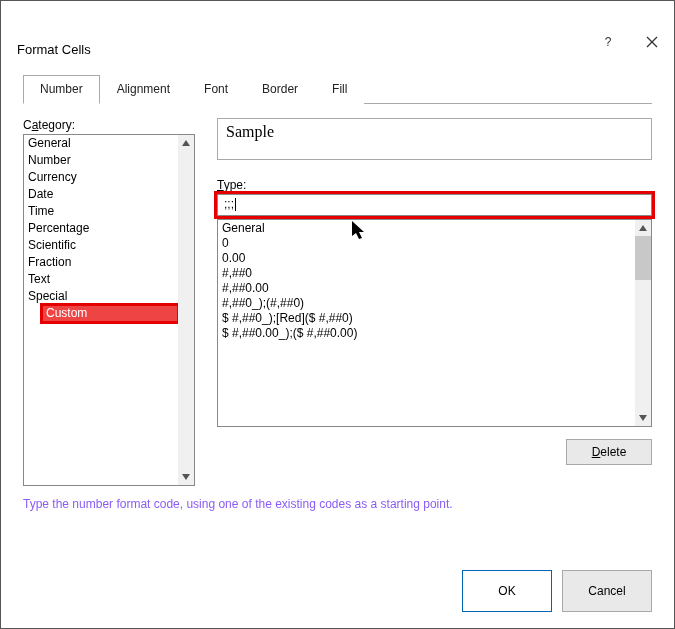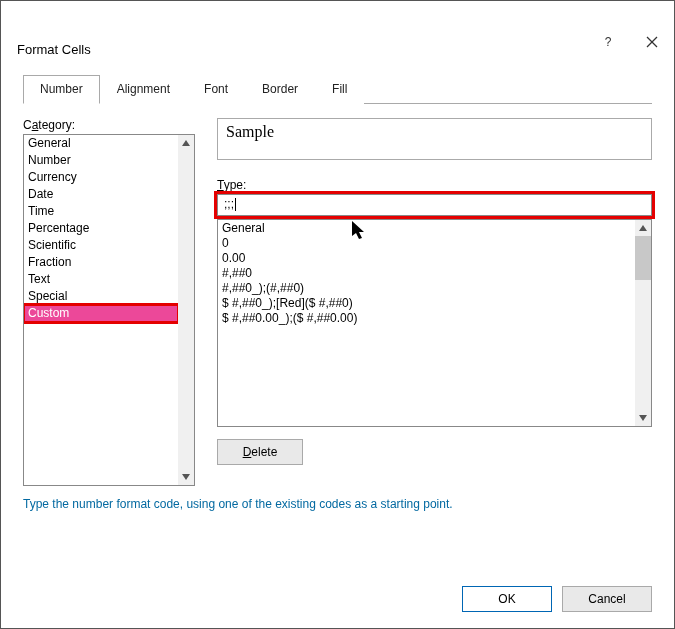--- a/index.html
+++ b/index.html
@@ -12,38 +12,38 @@
     .tab { padding: 6px 16px 7px 16px; border: 1px solid transparent; color: #222; position: relative; background: #fff; }
     .tab.active { border: 1px solid #a9a9a9; border-bottom: 1px solid #fff; z-index: 2; }
     .tabline { border-top: 1px solid #a9a9a9; margin: -1px 22px 0 22px; }
     .body { padding: 14px 22px 0 22px; display: flex; gap: 22px; }
     .left { width: 172px; }
     .lbl { margin-bottom: 2px; color: #000; }
     .lbl u { text-decoration: underline; }
     .catlist { border: 1px solid #888; height: 352px; position: relative; overflow: hidden; }
     .catlist .items { position: absolute; top: 0; left: 0; right: 16px; bottom: 0; }
     .catlist .item { padding: 1px 4px 2px 4px; color: #000; }
-    .catlist .item.selected { background: #ec4899; color: #fff; outline: 3px solid #e40000; outline-offset: -1px; }
+    .catlist .item.selected { background: #ef4444; color: #fff; outline: 3px solid #e40000; outline-offset: -1px; margin-left: 18px; }
     .scroll { position: absolute; right: 0; top: 0; bottom: 0; width: 16px; background: #f0f0f0; display: flex; flex-direction: column; justify-content: space-between; align-items: center; }
     .sarrow { width: 16px; height: 16px; color: #555; display:flex; align-items:center; justify-content:center;}
     .right { flex: 1; }
     .sample { border: 1px solid #aaa; height: 42px; padding: 4px 8px; margin-bottom: 18px; }
     .sample .slabel { font-size: 16px; color: #000; font-family: Liberation Serif, serif; }
     .typeinput { width: 100%; border: 1px solid #888; padding: 2px 6px 3px 6px; font-size: 12px; outline: 3px solid #e40000; outline-offset: 0; margin-bottom: 3px; height: 22px; background:#fff; }
     .typeinput .val { display:inline-block; }
     .caret { display:inline-block; width:1px; height:13px; background:#000; vertical-align:middle; margin-left:1px; }
     .fmtlist { border: 1px solid #888; height: 208px; position: relative; overflow:hidden; }
     .fmtlist .items { position:absolute; top:0; left:0; right:16px; bottom:0; padding: 1px 4px; }
     .fmtlist .fitem { padding: 0 0 1px 0; color:#000; white-space: nowrap; }
     .fmtlist .thumb { position:absolute; right:0; top:16px; width:16px; height:44px; background:#c8c8c8; }
-    .actions { display: flex; justify-content: flex-start; margin-top: 12px; }
+    .actions { display: flex; justify-content: flex-end; margin-top: 12px; }
     .btn { width: 86px; height: 26px; border: 1px solid #a9a9a9; background: #e9e9e9; display:flex; align-items:center; justify-content:center; }
-    .hint { position:absolute; left:22px; top:496px; color:#0369a1; }
+    .hint { position:absolute; left:22px; top:496px; color:#8b5cf6; }
     .footer { position:absolute; bottom:16px; right:22px; display:flex; gap:10px; }
-    .footer .btn { width: 90px; height: 26px; background:#fff; }
+    .footer .btn { width: 90px; height: 42px; background:#fff; }
     .footer .btn.primary { border:1.5px solid #0066b4; }
     .cursor-arrow { position:absolute; left:351px; top:220px; }
     .cursor-arrow svg { width:16px; height:20px; }
   </style>
 </head>
 <body>
 
 <div class="titlebar">
   <div class="title">Format Cells</div>
   <div class="tb-btn">
@@ -108,20 +108,21 @@
     <div class="typeinput">
       <span class="val">;;;</span><span class="caret"></span>
     </div>
 
     <div class="fmtlist">
       <div class="items">
         <div class="fitem"><span>General</span></div>
         <div class="fitem"><span>0</span></div>
         <div class="fitem"><span>0.00</span></div>
         <div class="fitem"><span>#,##0</span></div>
+        <div class="fitem"><span>#,##0.00</span></div>
         <div class="fitem"><span>#,##0_);(#,##0)</span></div>
         <div class="fitem"><span>$ #,##0_);[Red]($ #,##0)</span></div>
         <div class="fitem"><span>$ #,##0.00_);($ #,##0.00)</span></div>
       </div>
       <div class="scroll">
         <div class="sarrow">
             <svg width="8" height="6">
               <polygon points="4,0 8,6 0,6" fill="#555"></polygon>
             </svg>
           </div>

